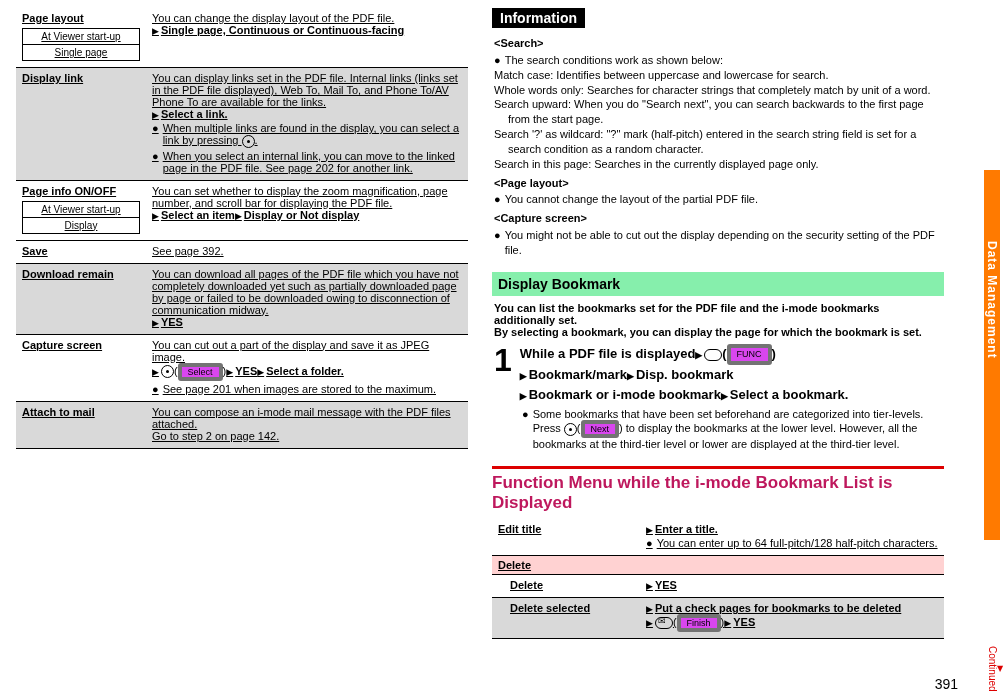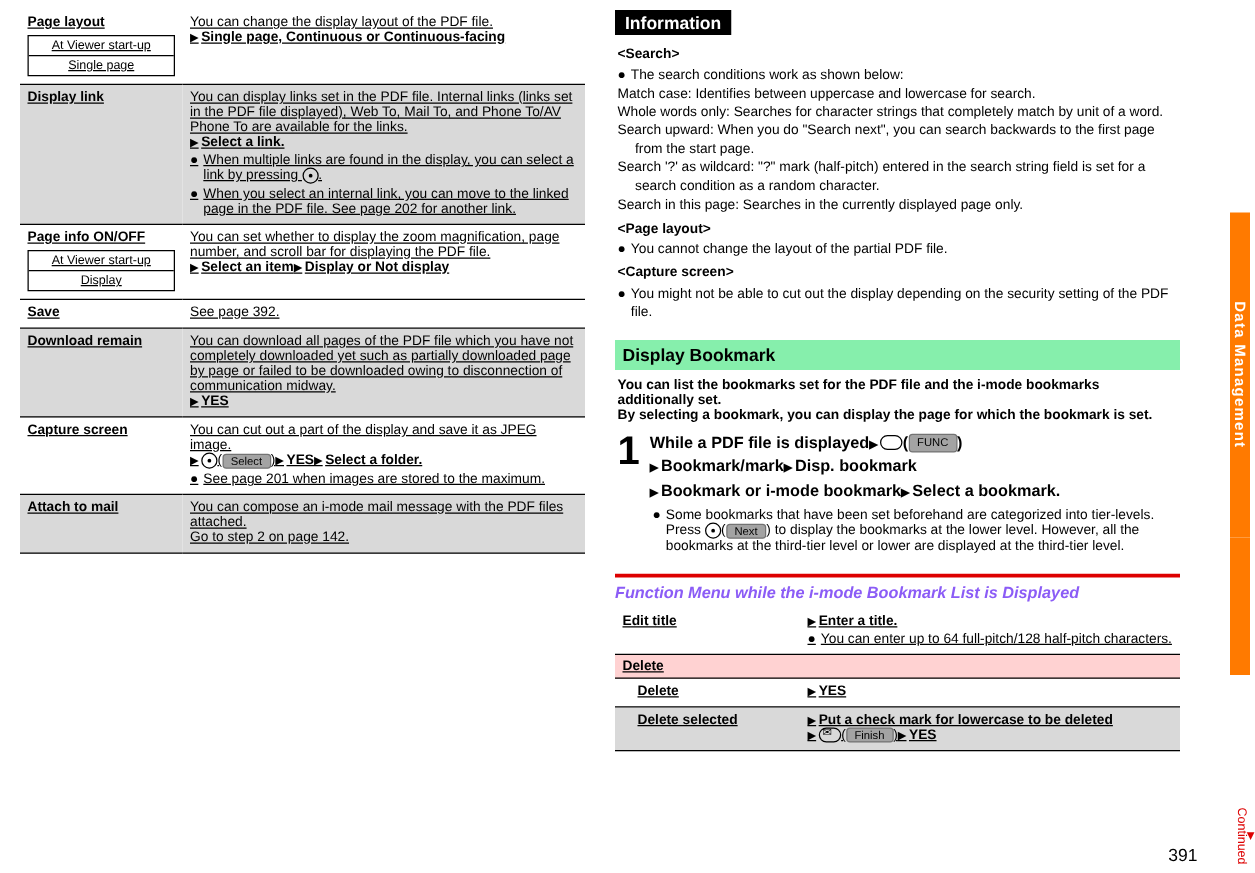--- a/index.html
+++ b/index.html
@@ -22,26 +22,26 @@
 .dot { display:inline-block; width:13px; height:13px; border:1px solid #000; border-radius:50%; vertical-align:middle; position:relative; }
 .dot::after{content:"";position:absolute;left:4px;top:4px;width:3px;height:3px;background:#000;border-radius:50%;}
 
 .info-tag { background: #000; color: #fff; font-weight: bold; padding: 2px 8px; display: inline-block; font-size: 14px; }
 .info-body { padding: 4px 2px; line-height: 1.35; }
 .info-body .hdr { font-weight: bold; margin-top: 4px; }
 .hang { padding-left: 14px; text-indent: -14px; }
 
 .section-red { background: #86efac; width: 100%; padding: 4px 6px; margin-top: 10px; }
 .section-red .stitle { font-weight: bold; font-size: 14px; }
-.red-text { color: #8b5cf6; font-weight: bold; font-size: 13px; font-style: italic; }
+.red-text { color: #be185d; font-weight: bold; font-size: 17px; }
 
 .stepwrap { display: flex; gap: 8px; margin-top: 6px; }
 .stepnum { font-size: 32px; font-weight: bold; line-height: 1; }
 .stepbody { font-weight: bold; font-size: 13px; line-height: 1.5; }
-.icon-box { display:inline-block; border:1px solid #737373; border-radius:3px; padding:0 6px; font-size:9px; font-weight:normal; vertical-align:middle; background:#a3a3a3;}
+.icon-box { display:inline-block; border:4px solid #737373; border-radius:3px; padding:0 6px; font-size:9px; font-weight:normal; vertical-align:middle; background:#d946ef;}
 .icon-oval { display:inline-block; border:1px solid #000; border-radius:7px; width:18px; height:12px; vertical-align:middle; position:relative;}
 .icon-oval.mail::after{content:"✉";position:absolute;left:2px;top:-2px;font-size:9px;}
 
 .side-tab { position: absolute; right: 4px; top: 170px; width: 16px; height: 260px; background: #ff7a00; display:flex; align-items:center; justify-content:center; }
 .side-tab span { writing-mode: vertical-rl; color:#fff; font-weight:bold; font-size:12px; letter-spacing:1px; }
 .side-stripe { position:absolute; right:4px; top:430px; width:16px; height:110px; background:#ff7a00; }
 
 .pgnum { position:absolute; right:46px; bottom:6px; font-size:14px; }
 .continued { position:absolute; right:6px; bottom:6px; writing-mode: vertical-rl; font-size:10px; color:#d00; }
 .continued::after{content:"▶"; display:block; transform: rotate(90deg); font-size:8px;}
@@ -205,21 +205,21 @@
       <tr class="subhead-row">
         <td colspan="2">Delete</td>
       </tr>
       <tr>
         <td class="label" style="padding-left:18px;"><span>Delete</span></td>
         <td><span class="tri"></span><b>YES</b></td>
       </tr>
       <tr class="band">
         <td class="label" style="padding-left:18px;"><span>Delete selected</span></td>
         <td>
-          <div><span class="tri"></span><b>Put a check mark for lowercase to be deleted</b></div>
+          <div><span class="tri"></span><b>Put a check pages for bookmarks to be deleted</b></div>
           <div><span class="tri"></span><span class="icon-oval mail"></span>(<span class="icon-box">Finish</span>)<span class="tri"></span><b>YES</b></div>
         </td>
       </tr>
     </tbody>
       </table>
   </div>
 </div>
 
 <div class="side-tab">
     <span>Data Management</span>

